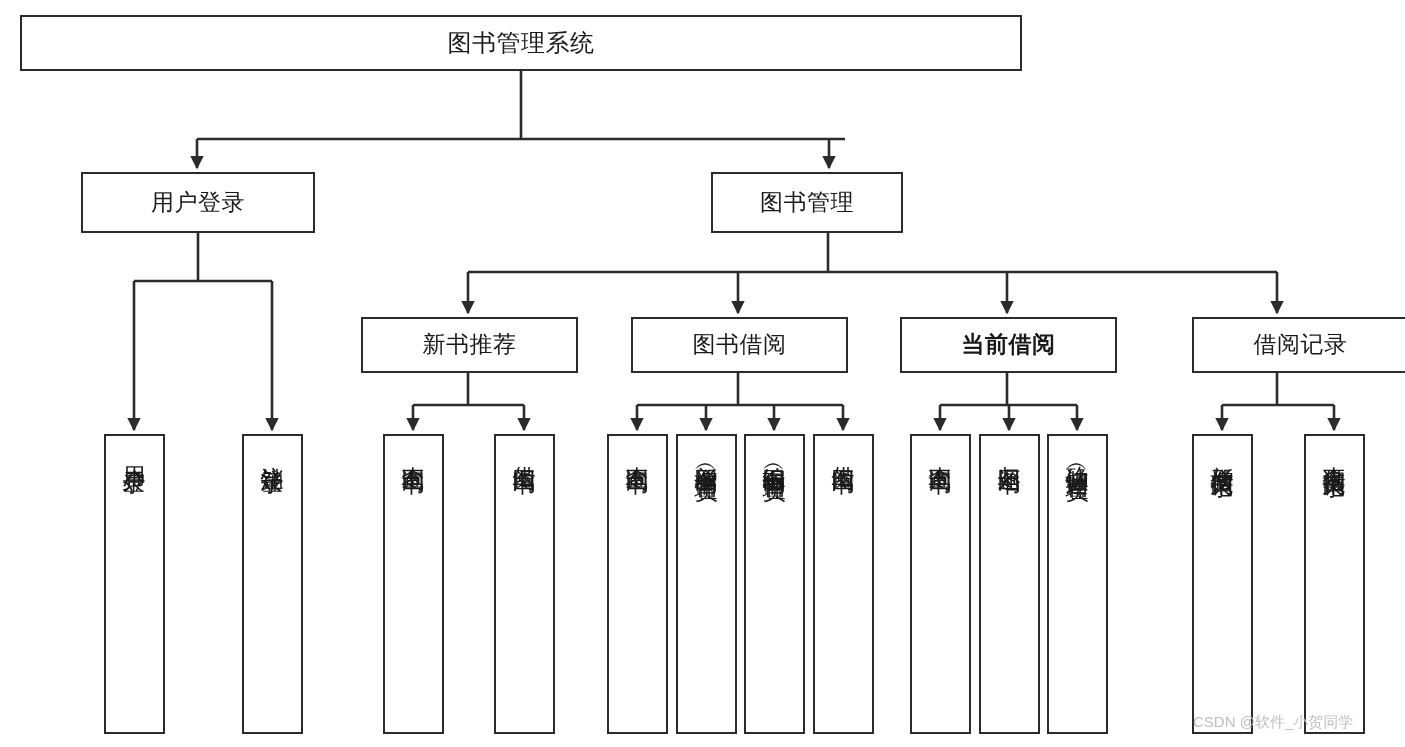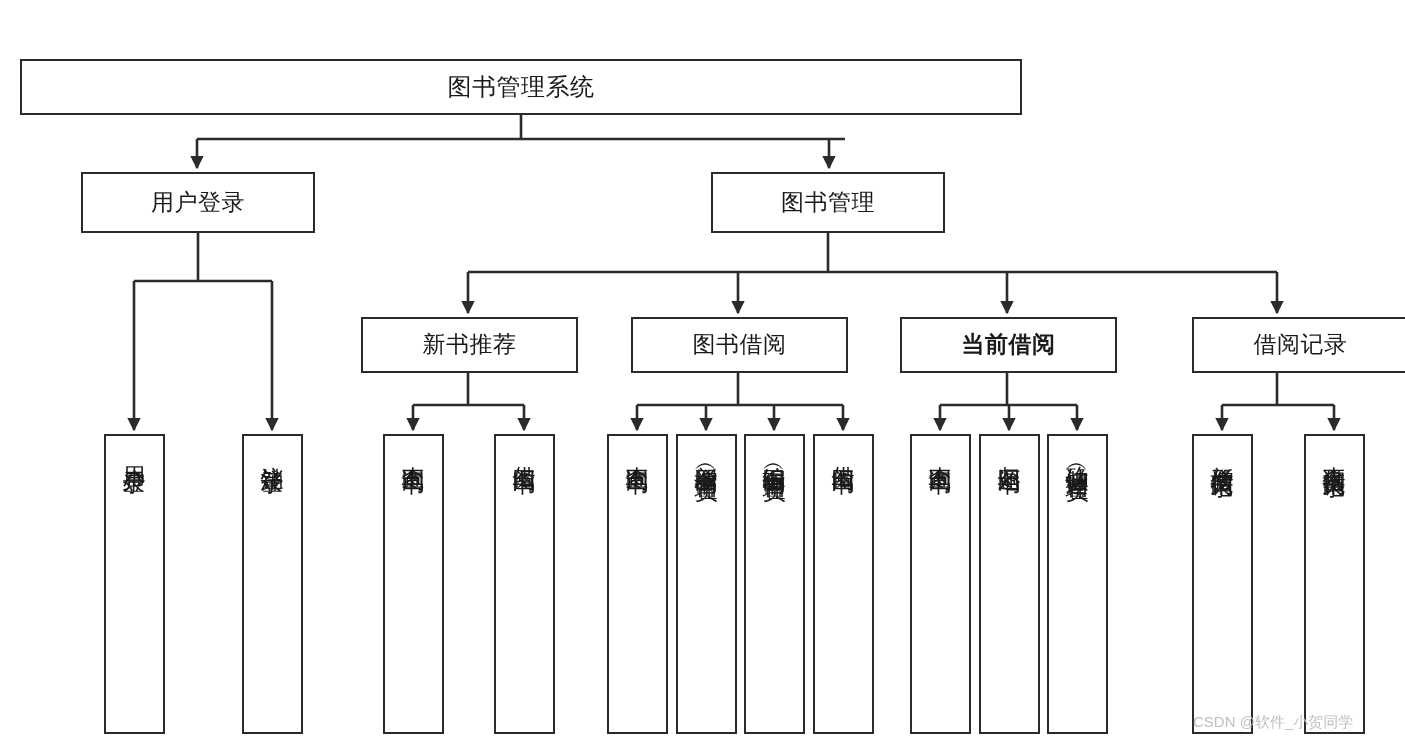--- a/index.html
+++ b/index.html
@@ -116,28 +116,28 @@
       <path d="M 1009 405 L 1009 430" marker-end="url(#arrow)"></path>
       <path d="M 1077 405 L 1077 430" marker-end="url(#arrow)"></path>
 
       <path d="M 1277 373 L 1277 405"></path>
       <path d="M 1222 405 L 1334 405"></path>
       <path d="M 1222 405 L 1222 430" marker-end="url(#arrow)"></path>
       <path d="M 1334 405 L 1334 430" marker-end="url(#arrow)"></path>
     </g>
   </svg>
 
-  <div class="node horizontal root" style="left:20px; top:15px; width:1002px; height:56px;margin-top:44px;">
+  <div class="node horizontal root" style="left:20px; top:15px; width:1002px; height:56px;">
     <span class="node-label">图书管理系统</span>
   </div>
 
   <div class="node horizontal" style="left:81px; top:172px; width:234px; height:61px;">
     <span class="node-label">用户登录</span>
   </div>
-  <div class="node horizontal" style="left:711px; top:172px; width:234px; height:61px;">
+  <div class="node horizontal" style="left:711px; top:172px; width:192px; height:61px;">
     <span class="node-label">图书管理</span>
   </div>
 
   <div class="node horizontal" style="left:631px; top:317px; width:217px; height:56px;">
     <span class="node-label">图书借阅</span>
   </div>
   <div class="node horizontal" style="left:361px; top:317px; width:217px; height:56px;">
     <span class="node-label">新书推荐</span>
   </div>
   <div class="node horizontal" style="left:900px; top:317px; width:217px; height:56px;font-weight:bold;">

